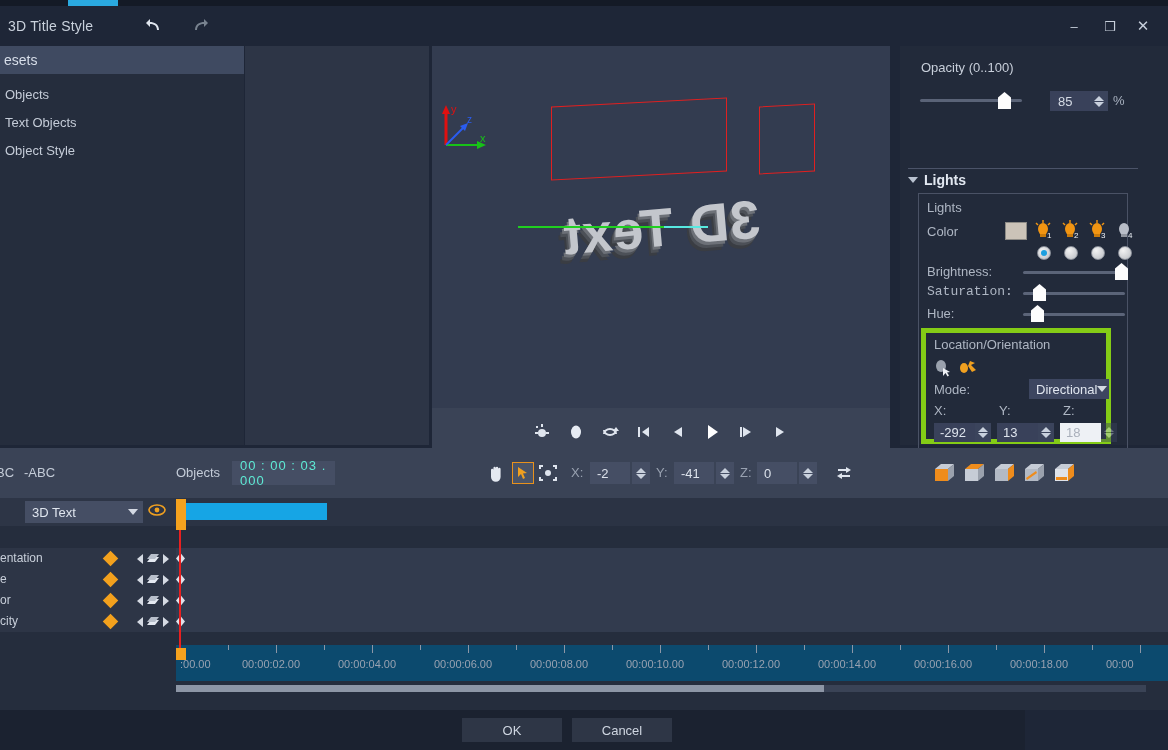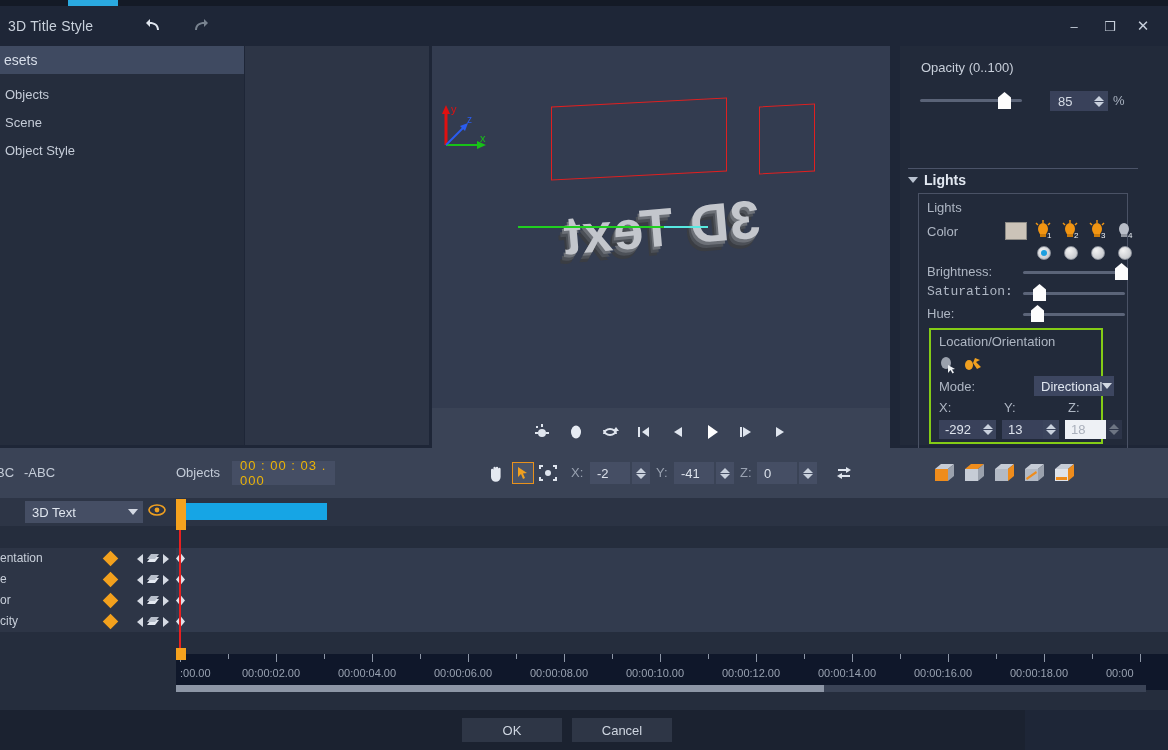--- a/index.html
+++ b/index.html
@@ -105,39 +105,39 @@
     position:absolute; width:14px; height:14px; border-radius:50%;
     background: radial-gradient(circle at 35% 30%, #f2f2f2, #b9bcc2);
     border:1px solid #8a8f99;
   }
   .radio.sel::after {
     content:''; position:absolute; left:3px; top:3px; width:6px; height:6px;
     border-radius:50%; background:#1b9fe0;
   }
   .strack { position:absolute; height:3px; background:#5b6478; border-radius:2px; }
 
-  .loc-box { position:absolute; left:10px; top:134px; width:174px; height:116px; border:2px solid #84cc16; }
+  .loc-box { position:absolute; left:2px; top:134px; width:190px; height:116px; border:5px solid #84cc16; }
   .loc-title { position:absolute; left:8px; top:4px; color:#aeb6c3; font-size:13px; }
   .combo {
     position:absolute; background:#3d4660; color:#e0e6ef; font-size:13px;
     display:flex; align-items:center; justify-content:space-between; padding:0 5px 0 7px;
   }
   .combo .cv-caret { width:0;height:0;border-left:5px solid transparent;border-right:5px solid transparent;border-top:6px solid #d3d9e3; }
 
   .numfield {
     position:absolute; background:#39415a; color:#dde3ec; font-size:13px;
     display:flex; align-items:center; padding-left:6px;
   }
   .numfield.disabled { background:#eef1f5; color:#aab0bb; }
 
   
   .midbar { position:absolute; left:0; top:448px; width:1168px; height:50px; background:#3a4356; }
   .mb-text { position:absolute; color:#c4ccd8; font-size:13px; }
   .dur-field {
-    position:absolute; background:#454e64; color:#eab308; font-size:13px;
+    position:absolute; background:#454e64; color:#5eead4; font-size:13px;
     display:flex; align-items:center; padding:12px 8px; letter-spacing:1px;
   }
   .mb-ico { position:absolute; width:22px; height:22px; display:flex; align-items:center; justify-content:center; }
   .mb-ico.active { border:1px solid #e8911c; background:#4a5468; }
   .axisbox { position:absolute; background:#454e64; color:#dce2eb; font-size:13px; display:flex; align-items:center; padding-left:7px; }
   .axislbl { position:absolute; color:#98a1b0; font-size:13px; }
   .spin2 { position:absolute; background:#454e64; display:flex; flex-direction:column; align-items:center; justify-content:center; }
   .cube { position:absolute; width:28px; height:22px; }
 
   
@@ -156,21 +156,21 @@
   .track-row .lbl { position:absolute; left:0; color:#c8cfda; font-size:12px; top:3px; }
   .track-left { position:absolute; left:0; top:0; width:176px; height:21px; background:#2d3546; }
   .track-right { position:absolute; left:176px; top:0; width:992px; height:21px; background:#323b4e; }
   .diamond { position:absolute; width:11px; height:11px; background:#f3a11d; transform:rotate(45deg); }
   .kf-nav { position:absolute; display:flex; align-items:center; gap:3px; }
   .tri-l { width:0;height:0;border-top:5px solid transparent;border-bottom:5px solid transparent;border-right:6px solid #d5dae3; }
   .tri-r { width:0;height:0;border-top:5px solid transparent;border-bottom:5px solid transparent;border-left:6px solid #d5dae3; }
   .kf-stack { width:14px; height:12px; }
   .kf-marker { position:absolute; width:9px; height:11px; }
 
-  .tl-ruler { position:absolute; left:176px; top:156px; width:992px; height:36px; background:#0f172a; }
+  .tl-ruler { position:absolute; left:176px; top:147px; width:992px; height:36px; background:#0c4a6e; }
   .tick { position:absolute; top:0; width:1px; background:#8d96a6; }
   .ruler-lbl { position:absolute; top:13px; color:#99a2b1; font-size:11px; font-family:"Liberation Sans", sans-serif; }
   .playhead { position:absolute; left:179px; top:22px; width:2px; height:134px; background:#e82020; }
   .ph-top { position:absolute; left:176px; top:22px; width:10px; height:10px; background:#f5a21e; }
   .ph-bot { position:absolute; left:176px; top:150px; width:10px; height:12px; background:#f5a21e; }
 
   .hscroll { position:absolute; left:176px; top:187px; width:970px; height:7px; background:#3a4356; }
   .hscroll i { position:absolute; left:0; top:0; width:648px; height:7px; background:#8d96a6; display:block; }
 
   
@@ -209,21 +209,21 @@
       <span class="win-btn close">✕</span>
     </div>
   </div>
 
   <div class="main">
 
     <div class="leftpanel">
       <div class="lp-head">esets</div>
       <div class="lp-sep"></div>
       <div class="lp-item">Objects</div>
-      <div class="lp-item">Scene</div>
+      <div class="lp-item">Text Objects</div>
       <div class="lp-item">Object Style</div>
     </div>
 
     <div class="col2"></div>
 
     <div class="viewport">
       <div class="vp-canvas">
         <svg class="gizmo" viewBox="0 0 60 55">
           <line x1="10" y1="44" x2="10" y2="10" stroke="#e01010" stroke-width="3"></line>
           <polygon points="10,4 6,13 14,13" fill="#e01010"></polygon>

